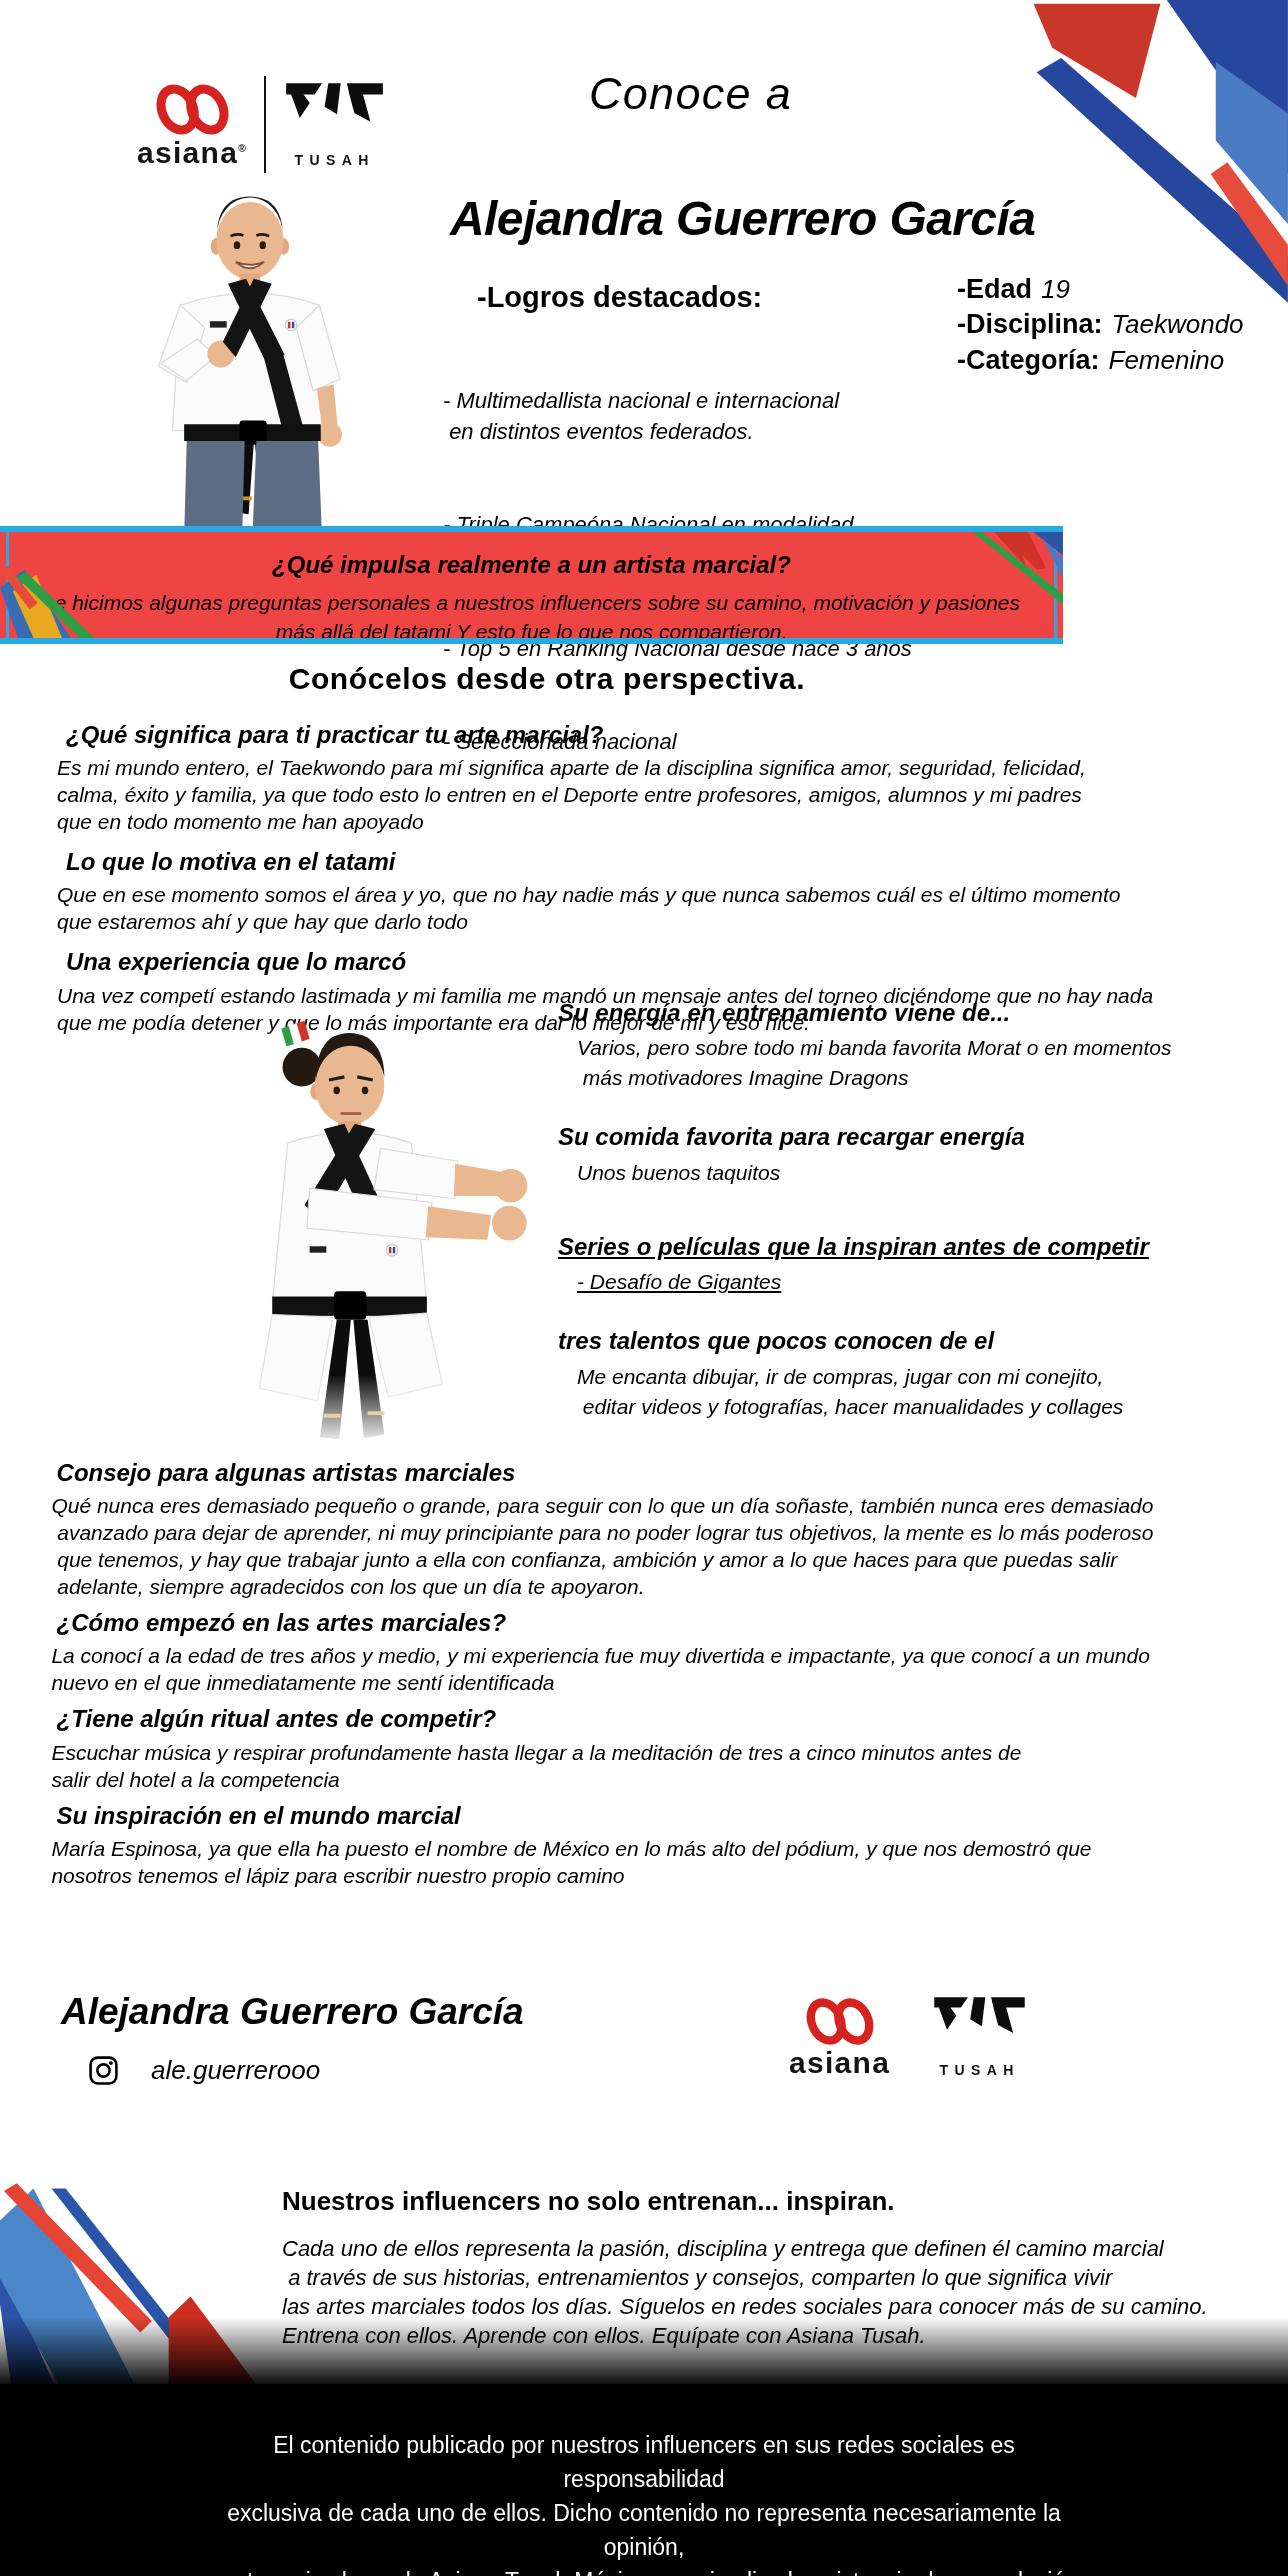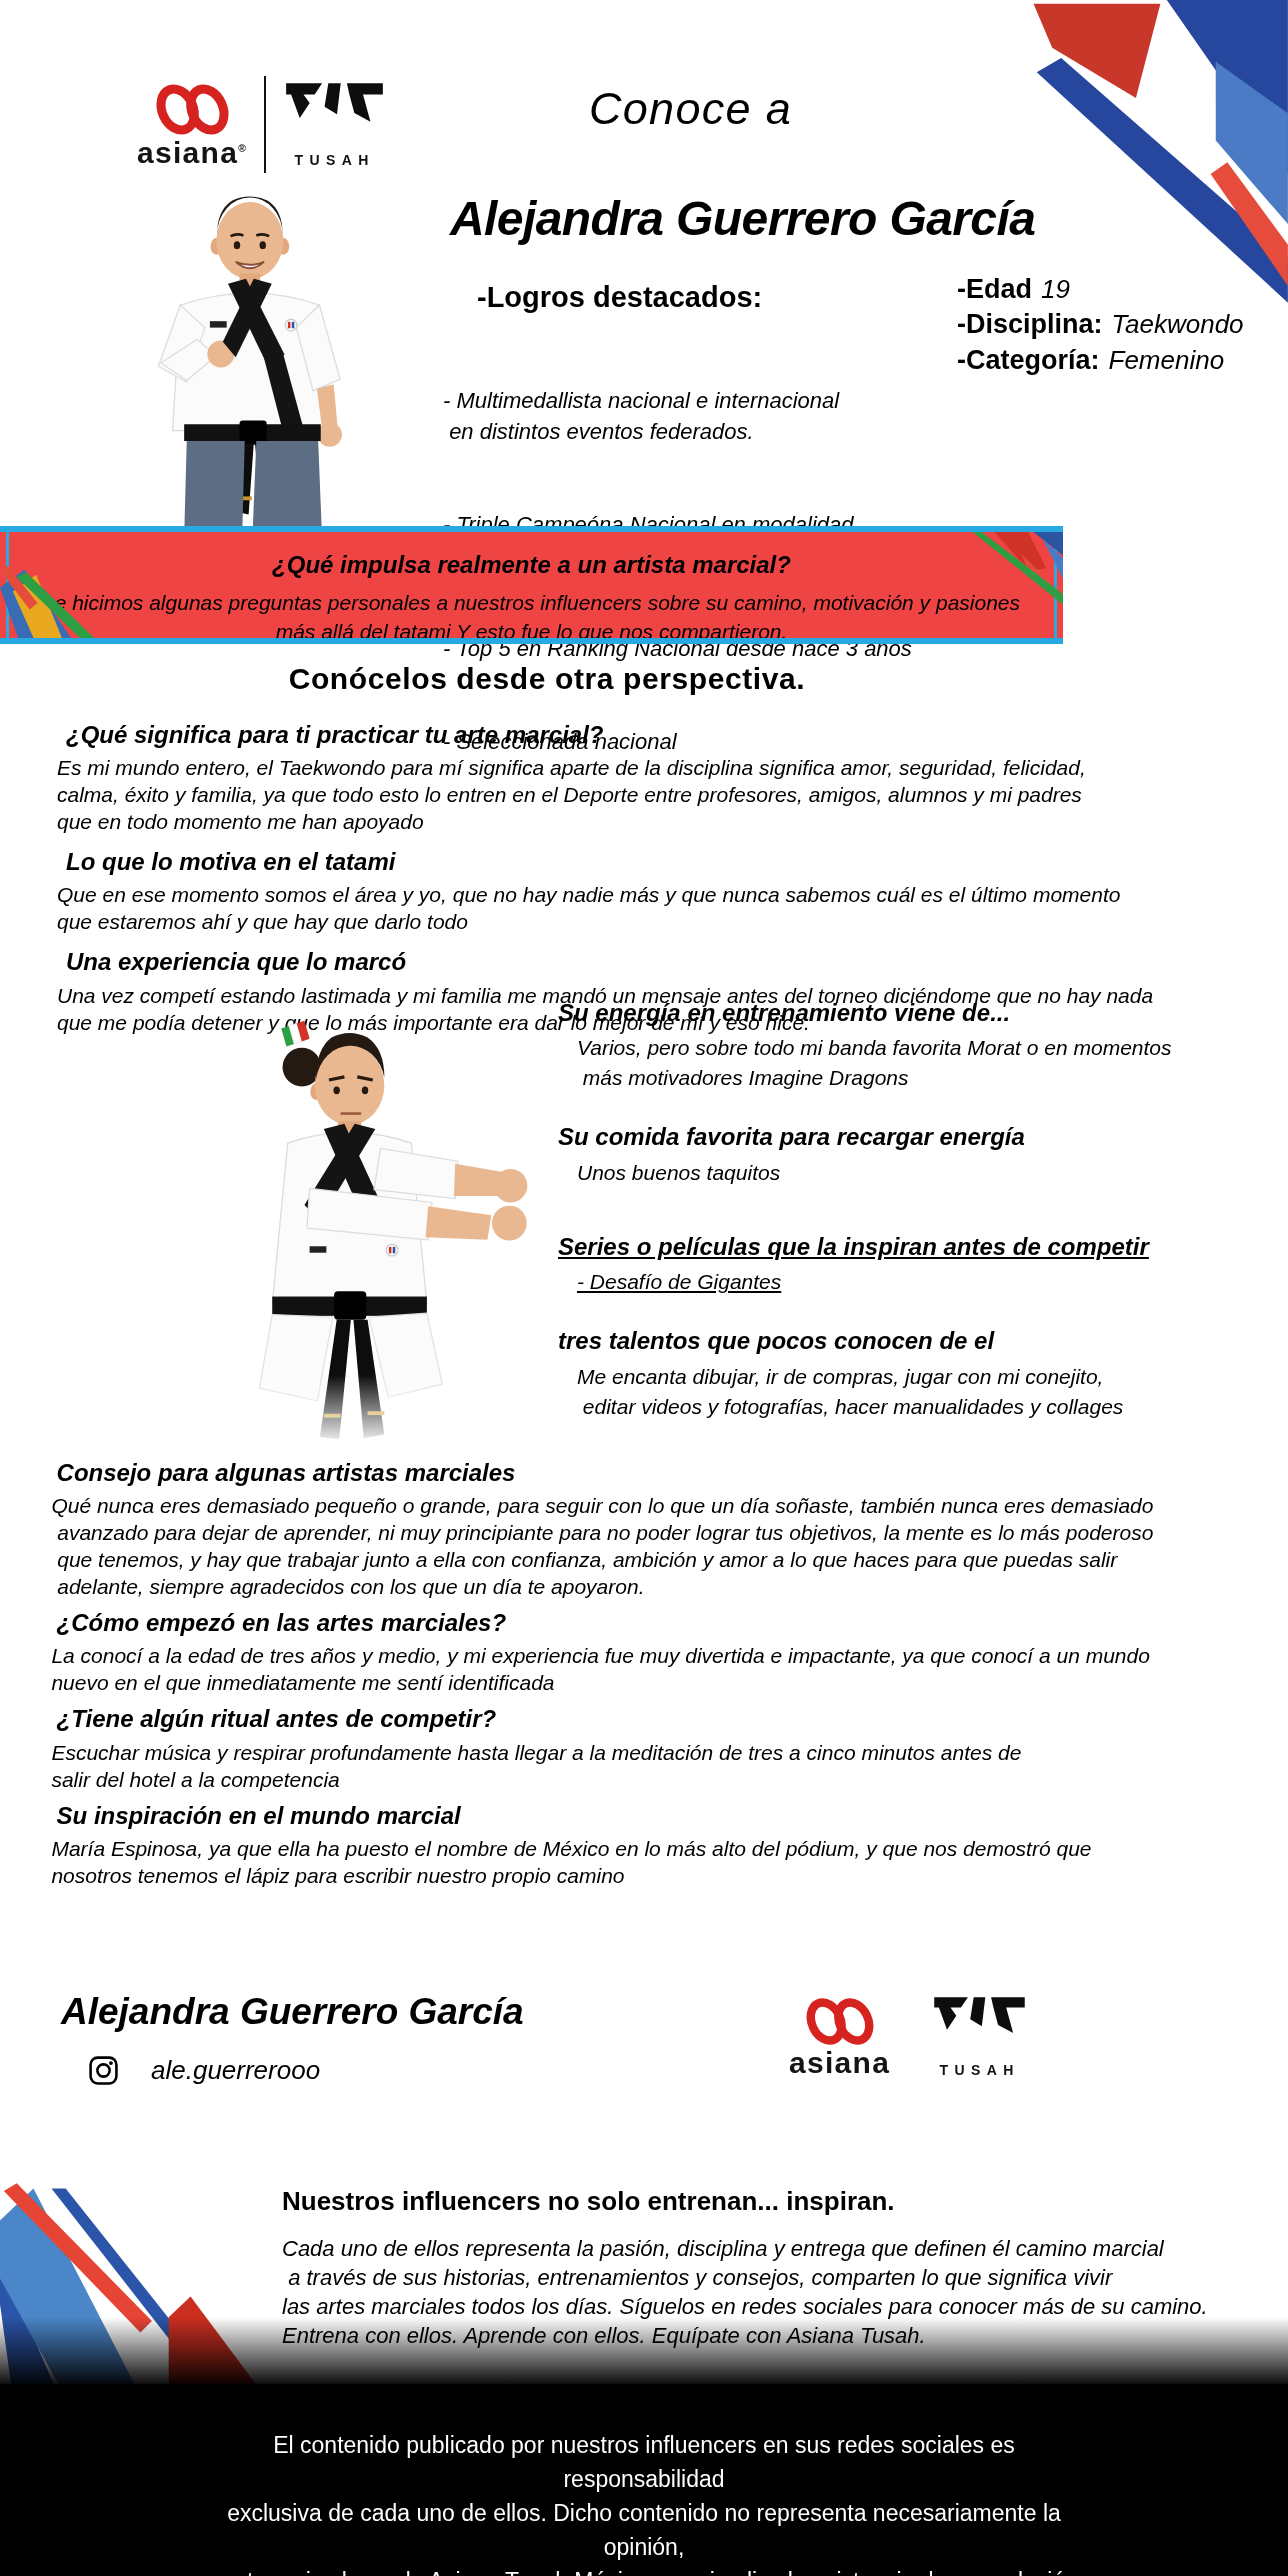--- a/index.html
+++ b/index.html
@@ -12,21 +12,21 @@
   
   .brand-lockup{left:137px;top:76px;display:flex;align-items:center;gap:16.7px;}
   .asiana-block{display:flex;flex-direction:column;align-items:center;}
   .asiana-word{font-size:30px;font-weight:bold;letter-spacing:1.3px;color:#141414;line-height:1;text-align:center;}
   .asiana-reg{font-size:10.3px;vertical-align:super;}
   .lockup-divider{width:2.6px;height:97px;background:#111;}
   .tusah-block{display:flex;flex-direction:column;align-items:center;gap:9px;}
   .tusah-word{font-size:14px;font-weight:bold;letter-spacing:6.4px;color:#111;line-height:1;}
 
   
-  .kicker{left:589px;top:83px;font-size:45px;font-style:italic;font-weight:500;letter-spacing:1.3px;}
+  .kicker{left:589px;top:68px;font-size:45px;font-style:italic;font-weight:500;letter-spacing:1.3px;}
   .name-title{left:450px;top:191px;font-size:48px;font-weight:bold;font-style:italic;letter-spacing:-0.6px;}
   .ach-title{left:477px;top:281px;font-size:29px;font-weight:bold;}
   .ach-list{left:443px;top:323px;font-size:22px;font-style:italic;line-height:31px;white-space:pre-wrap;}
   .profile{left:957px;top:276px;display:flex;flex-direction:column;gap:8.4px;}
   .profile-row{display:flex;align-items:baseline;gap:9px;line-height:1;}
   .profile-label{font-size:27px;font-weight:bold;}
   .profile-value{font-size:26px;font-style:italic;}
 
   
   .photo1{left:90px;top:173px;width:303px;height:364px;}

